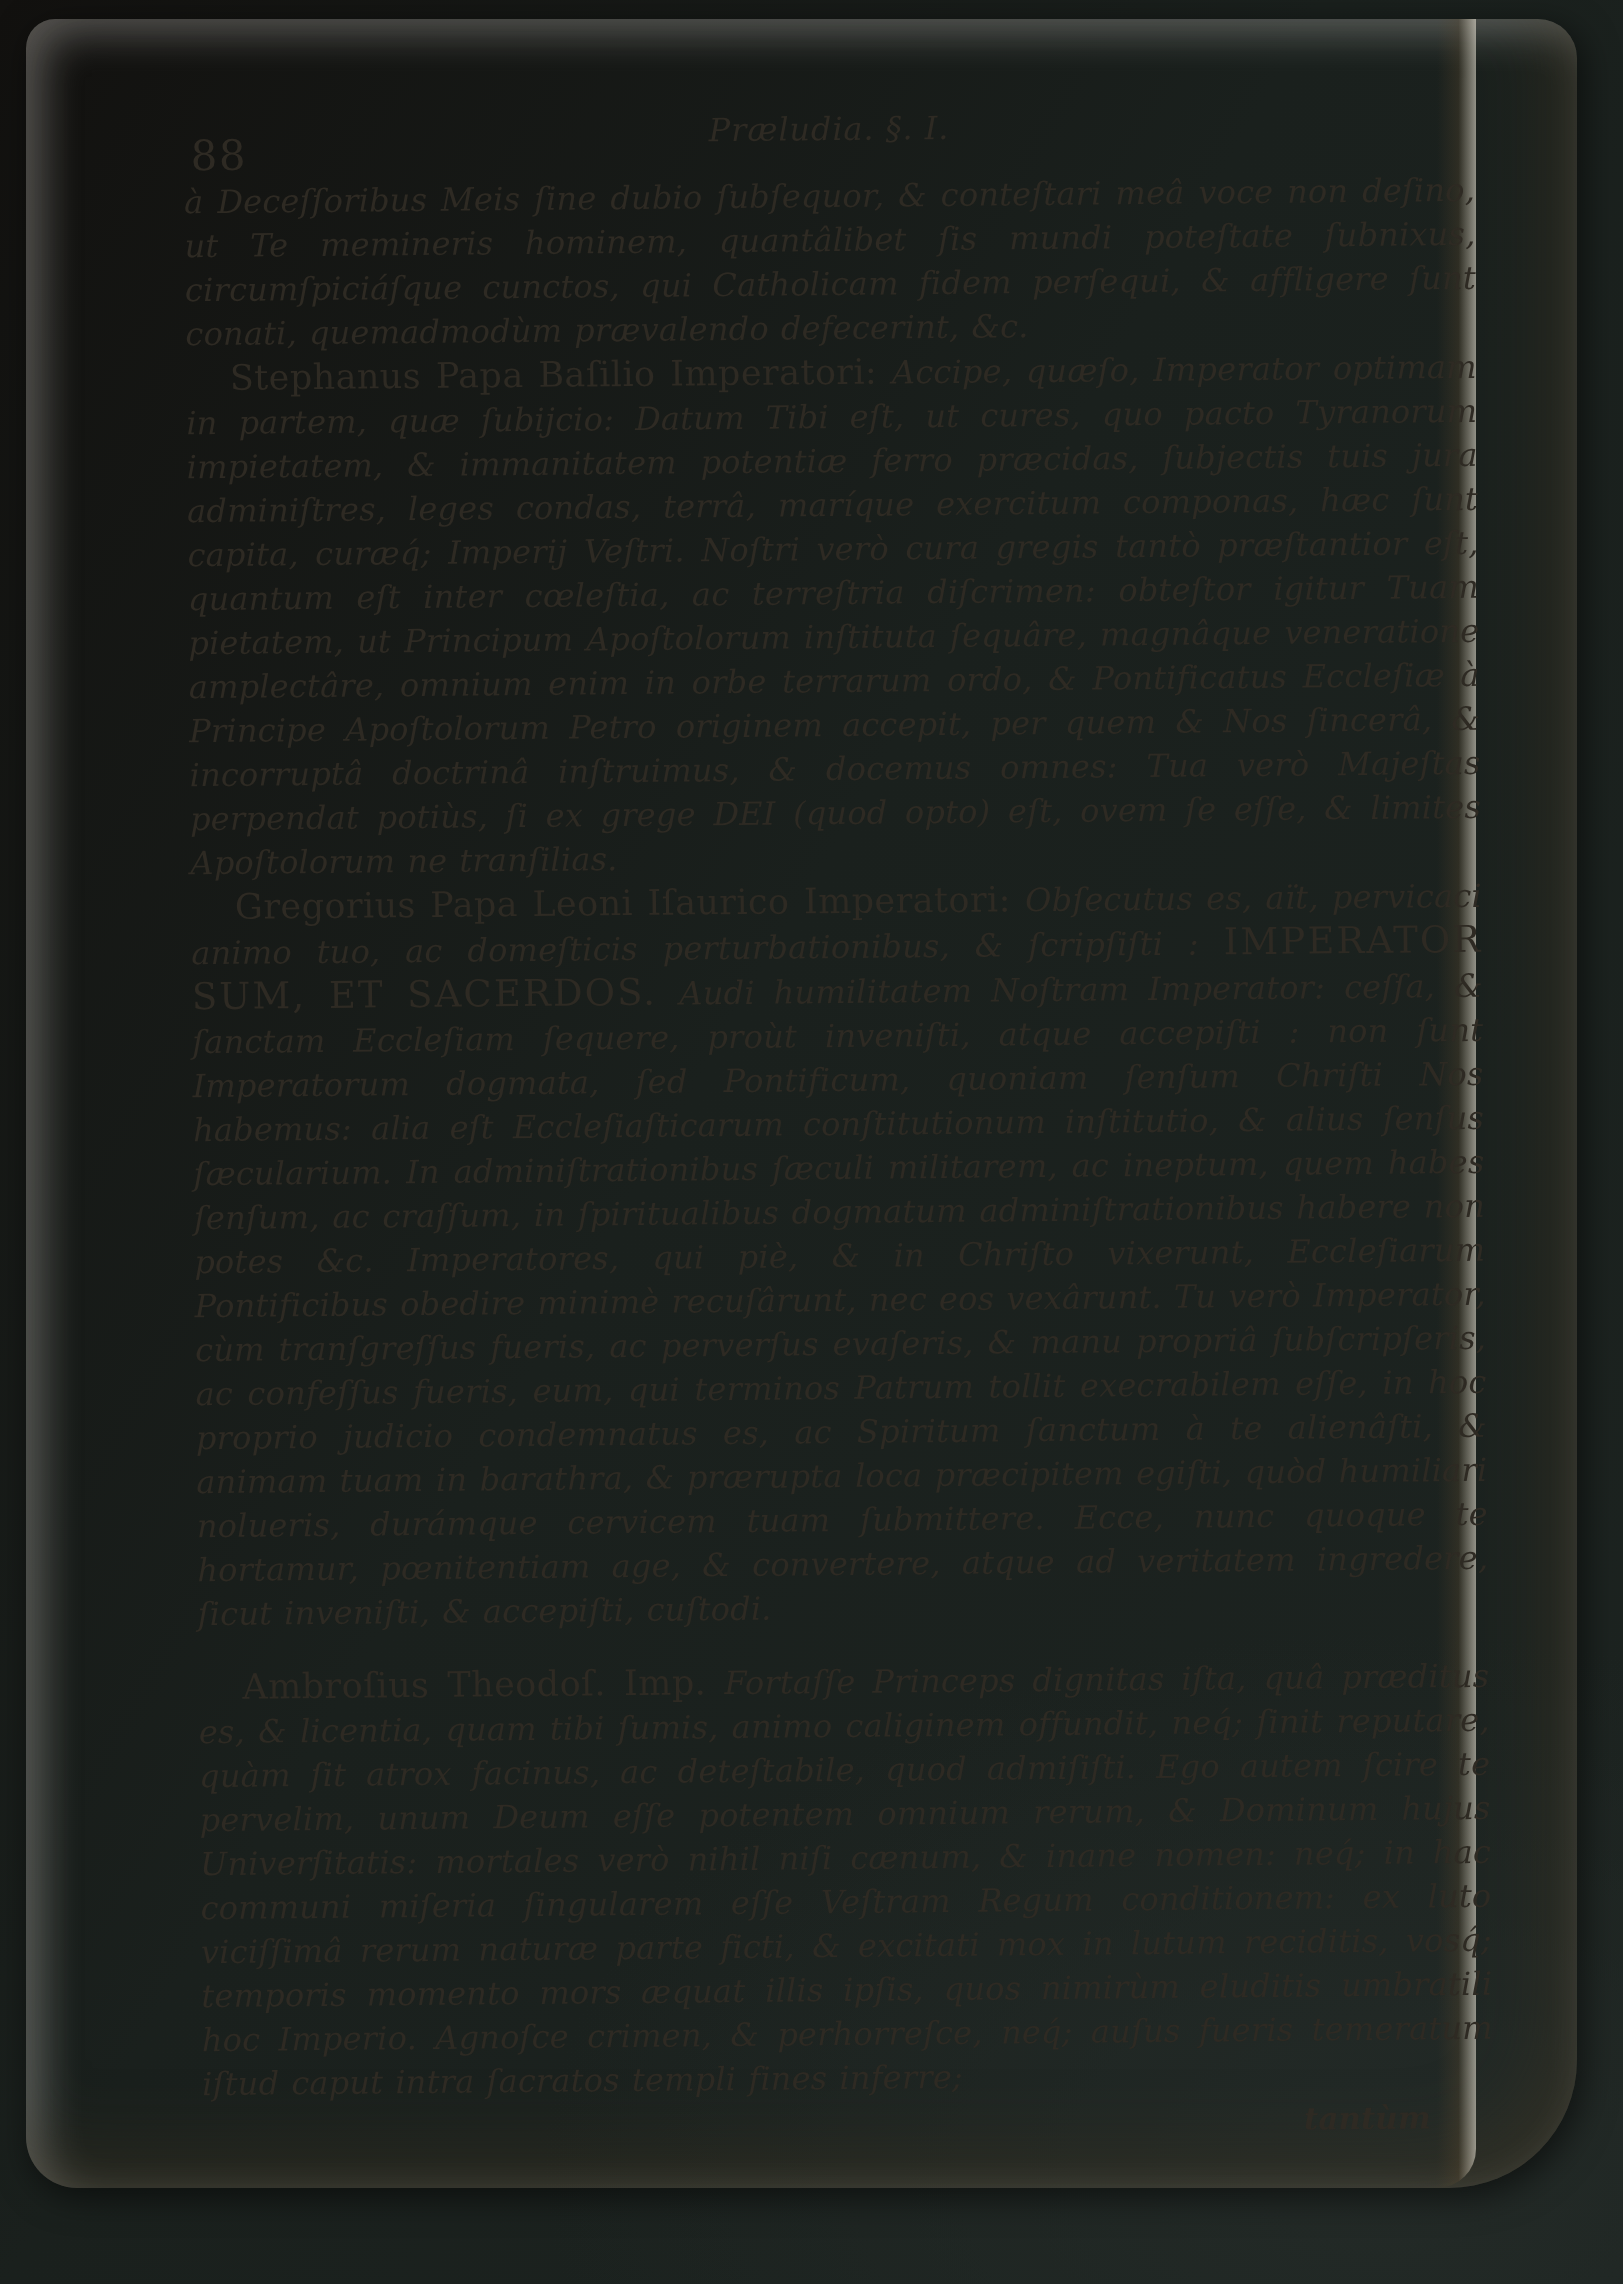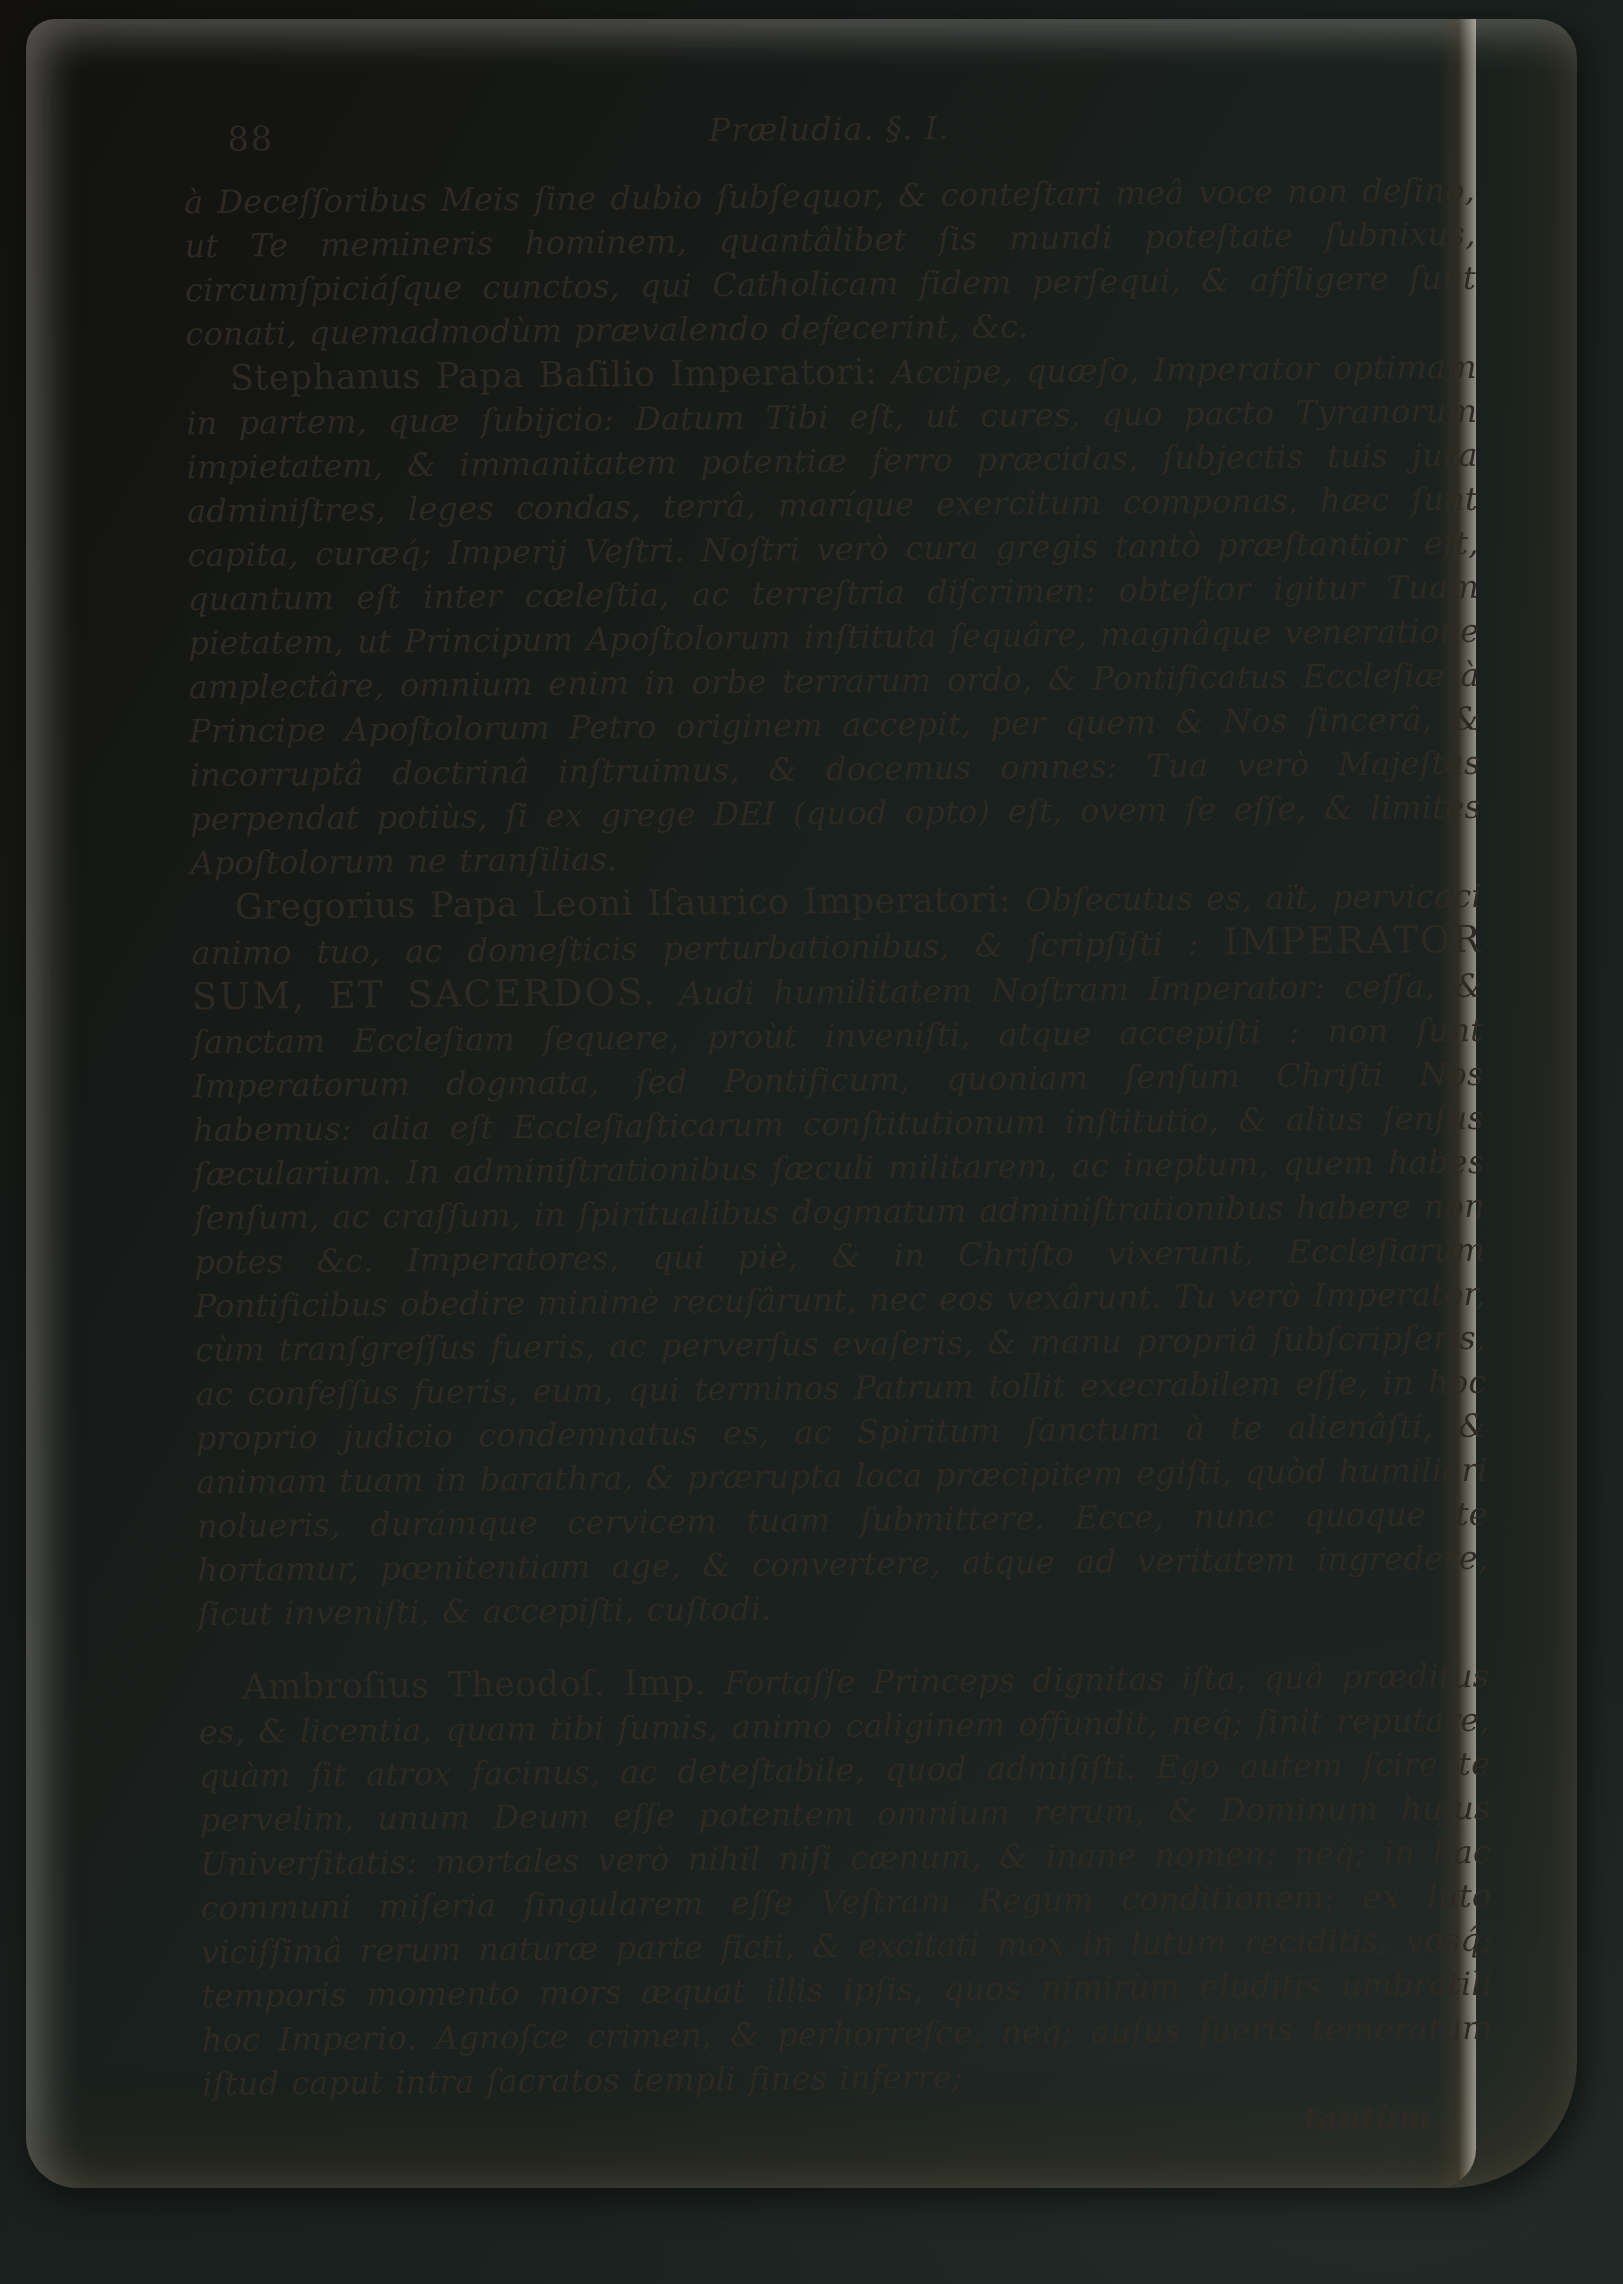--- a/index.html
+++ b/index.html
@@ -59,24 +59,23 @@
     transform: rotate(-0.55deg);
     color: #2e2a23;
   }
   .page-header {
     position: relative;
     height: 73px;
   }
   .page-number {
     position: absolute;
     left: 6.8px;
-    top: 12px;
-    font-size: 34px;
+    top: 24px;
+    font-size: 42px;
     letter-spacing: 1.7px;
-    margin-left: 37px;
   }
   .running-title {
     position: absolute;
     left: 0;
     right: 0;
     top: 8.5px;
     text-align: center;
     font-style: italic;
     font-size: 32px;
     letter-spacing: 0.9px;

